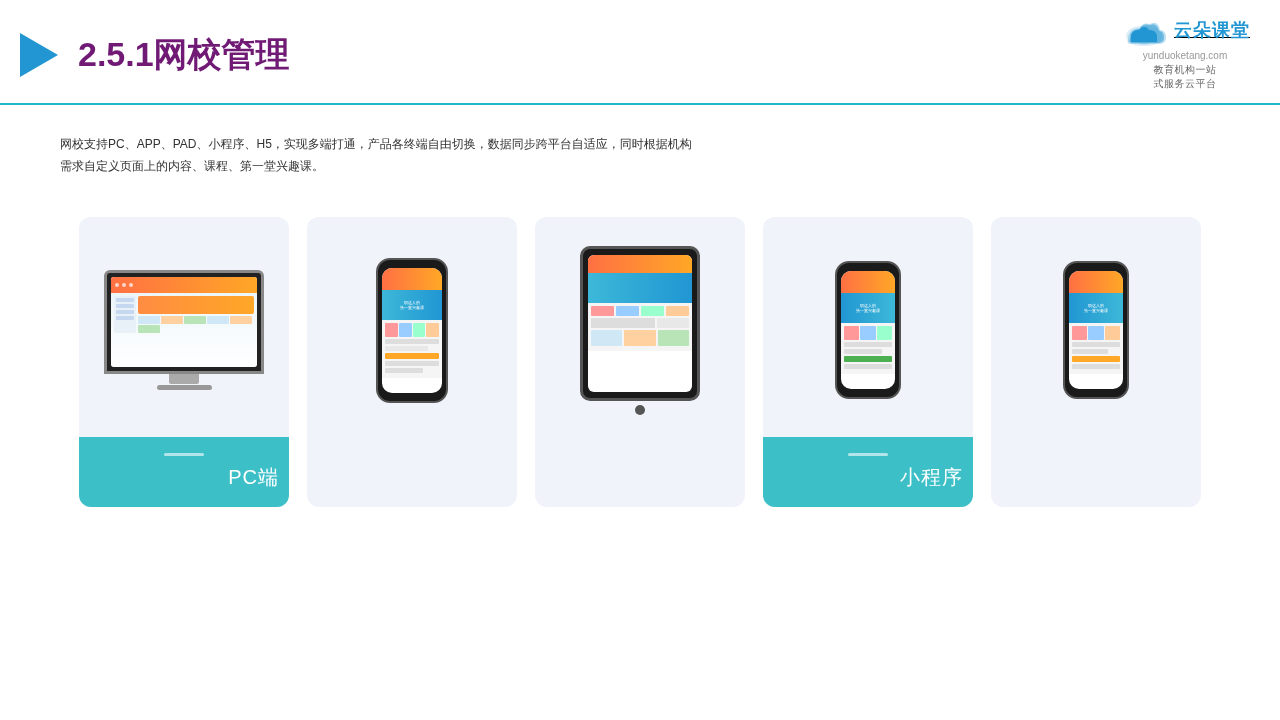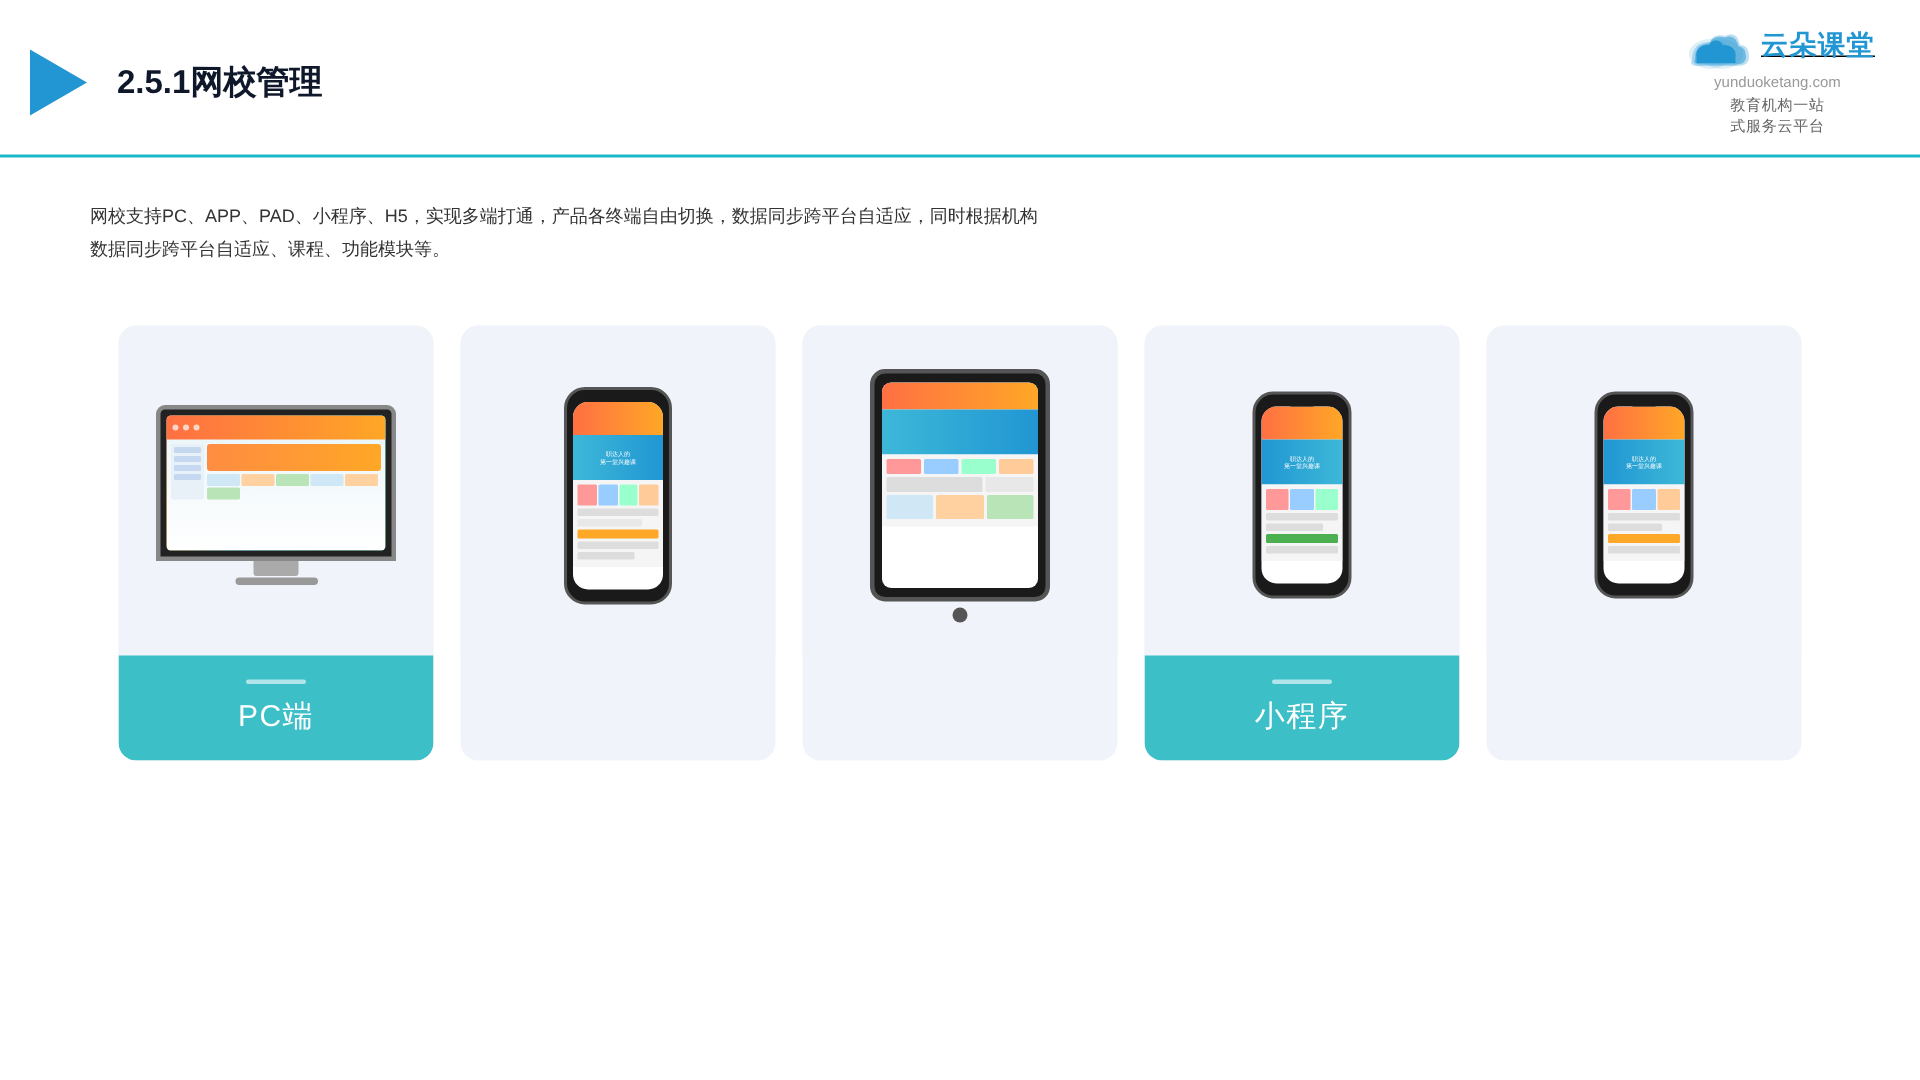--- a/index.html
+++ b/index.html
@@ -27,23 +27,23 @@
     }
     .play-icon {
       width: 0;
       height: 0;
       border-top: 22px solid transparent;
       border-bottom: 22px solid transparent;
       border-left: 38px solid #2196d3;
       margin-right: 4px;
     }
     .header-title {
-      font-size: 22px;
+      font-size: 34px;
       font-weight: bold;
-      color: #0f172a;
+      color: #701a75;
     }
     .logo-area {
       display: flex;
       flex-direction: column;
       align-items: center;
     }
     .logo-cloud {
       display: flex;
       align-items: flex-start;
       gap: 6px;
@@ -328,21 +328,21 @@
       height: 10px;
       border-radius: 50%;
       background: #555;
       margin: 4px auto 0;
     }
 
     
     .card-label {
       background: #3dbfc8;
       color: #fff;
-      text-align: center;
+      text-align: right;
       padding: 16px 10px;
       font-size: 20px;
       font-weight: 500;
       letter-spacing: 1px;
     }
 
     
     .card-label-divider {
       width: 40px;
       height: 3px;
@@ -375,21 +375,21 @@
       <span class="logo-text-main">云朵课堂</span>
     </div>
     <div class="logo-url">yunduoketang.com</div>
     <div class="logo-subtitle" style="font-size:10px;color:#666;text-align:left;white-space:pre-line;">教育机构一站
 式服务云平台</div>
   </div>
 </div>
 
 <div class="description">
   <div>网校支持PC、APP、PAD、小程序、H5，实现多端打通，产品各终端自由切换，数据同步跨平台自适应，同时根据机构</div>
-  <div>数据同步跨平台自适应、课程、功能模块等。</div>
+  <div>需求自定义页面上的内容、课程、第一堂兴趣课。</div>
 </div>
 
 <div class="cards-container">
 
   <div class="device-card">
     <div class="device-preview">
       <div class="pc-mockup">
         <div class="pc-screen-outer">
           <div class="pc-screen-inner">
             <div class="pc-screen-content">

